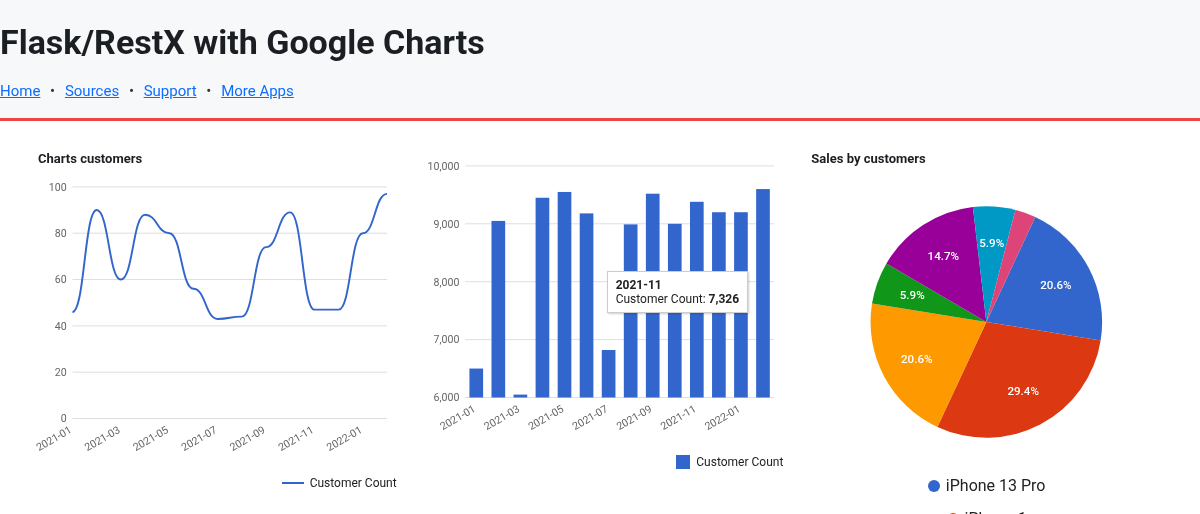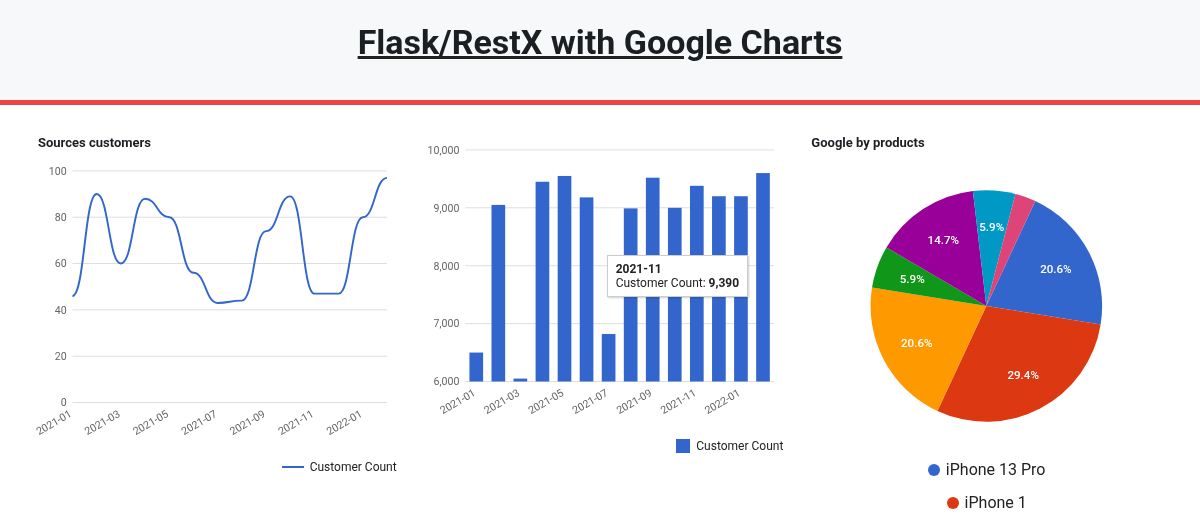--- a/index.html
+++ b/index.html
@@ -1,16 +1,16 @@
 <!DOCTYPE html>
 <html><head>
 <meta charset="utf-8">
 <style>
   html,body{margin:0;padding:0;font-family:-apple-system,BlinkMacSystemFont,"Segoe UI",Roboto,Arial,sans-serif;background:#fff;color:#222;}
-  .hero{background:#f7f8fa;padding:22px 0 18px 0;text-align:center;border-bottom:5px solid #ef4444;text-decoration:underline;}
+  .hero{background:#f7f8fa;padding:22px 0 18px 0;text-align:left;border-bottom:3px solid #ef4444;}
   .hero h1{margin:0 0 20px 0;font-size:34px;font-weight:700;color:#1b1f23;}
   .hero-nav{font-size:15px;color:#333;}
   .hero-nav a{color:#0d6efd;text-decoration:underline;cursor:pointer;}
   .sep{margin:0 6px;color:#333;}
   .charts{display:flex;gap:20px;padding:30px 30px 10px 30px;}
   .panel{flex:1;min-width:0;}
   .panel-title{font-size:13px;font-weight:700;margin:0 0 6px 8px;color:#1b1f23;}
   .plot{position:relative;height:300px;}
   .plot svg{display:block;width:100%;height:100%;}
   .axis-label{font-size:11px;fill:#666;}
@@ -29,26 +29,35 @@
   .pager .tri{width:0;height:0;border-top:6px solid transparent;border-bottom:6px solid transparent;display:inline-block;}
   .pager .prev{border-right:9px solid #c8c8c8;}
   .pager .next{border-left:9px solid #3366CC;cursor:pointer;}
   .slice-label{font-size:12px;fill:#fff;font-weight:500;}
 </style>
 </head>
 <body>
 
 <div class="hero">
   <h1>Flask/RestX with Google Charts</h1>
+  <div class="hero-nav">
+    <a>Home</a>
+    <span class="sep">•</span>
+    <a>Sources</a>
+    <span class="sep">•</span>
+    <a>Support</a>
+    <span class="sep">•</span>
+    <a>More Apps</a>
+  </div>
 </div>
 
 <div class="charts">
 
   <div class="panel">
-    <div class="panel-title">Sources customers</div>
+    <div class="panel-title">Charts customers</div>
     <div class="plot">
       <svg id="svg-line" viewBox="0 0 380 300">
           <line x1="44" x2="370" y1="250" y2="250" class="grid-line"></line>
           <text x="38" y="254" text-anchor="end" class="axis-label">0</text>
           <line x1="44" x2="370" y1="202" y2="202" class="grid-line"></line>
           <text x="38" y="206" text-anchor="end" class="axis-label">20</text>
           <line x1="44" x2="370" y1="154" y2="154" class="grid-line"></line>
           <text x="38" y="158" text-anchor="end" class="axis-label">40</text>
           <line x1="44" x2="370" y1="106" y2="106" class="grid-line"></line>
           <text x="38" y="110" text-anchor="end" class="axis-label">60</text>
@@ -104,32 +113,32 @@
           <rect x="260.0571428571429" y="70" width="14.17142857142857" height="180" class="bar"></rect>
           <rect x="282.9142857142857" y="47.20000000000002" width="14.17142857142857" height="202.79999999999998" class="bar"></rect>
           <rect x="305.7714285714286" y="58" width="14.17142857142857" height="192" class="bar"></rect>
           <rect x="328.62857142857143" y="58" width="14.17142857142857" height="192" class="bar"></rect>
           <rect x="351.4857142857143" y="34" width="14.17142857142857" height="216" class="bar"></rect>
         </svg>
       <div class="tooltip">
         <div><b>2021-11</b></div>
         <div>
           <span>Customer Count:</span>
-          <b>9,390</b>
+          <b>7,326</b>
         </div>
       </div>
     </div>
     <div class="legend">
       <span class="swatch-box"></span>
       <span>Customer Count</span>
     </div>
   </div>
 
   <div class="panel">
-    <div class="panel-title">Google by products</div>
+    <div class="panel-title">Sales by customers</div>
     <div class="plot">
       <svg id="svg-pie" viewBox="0 0 380 300">
           <path d="M 190 150 L 240.71419140888395 41.243065555602 A 120 120 0 0 1 308.4697171156358 169.1030397199304 Z" fill="#3366CC"></path>
           <text x="262.10194261520127" y="115.79175650315466" text-anchor="middle" class="slice-label">20.6%</text>
           <path d="M 190 150 L 308.4697171156358 169.1030397199304 A 120 120 0 0 1 139.28580859111608 258.756934444398 Z" fill="#DC3912"></path>
           <text x="228.20824349684534" y="226.10194261520127" text-anchor="middle" class="slice-label">29.4%</text>
           <path d="M 190 150 L 139.28580859111608 258.756934444398 A 120 120 0 0 1 71.53028288436423 130.89696028006964 Z" fill="#FF9900"></path>
           <text x="117.89805738479873" y="192.20824349684534" text-anchor="middle" class="slice-label">20.6%</text>
           <path d="M 190 150 L 71.53028288436423 130.89696028006964 A 120 120 0 0 1 86.4983596951291 89.27594830546036 Z" fill="#109618"></path>
           <text x="113.21448539682487" y="126.38578722603917" text-anchor="middle" class="slice-label">5.9%</text>

